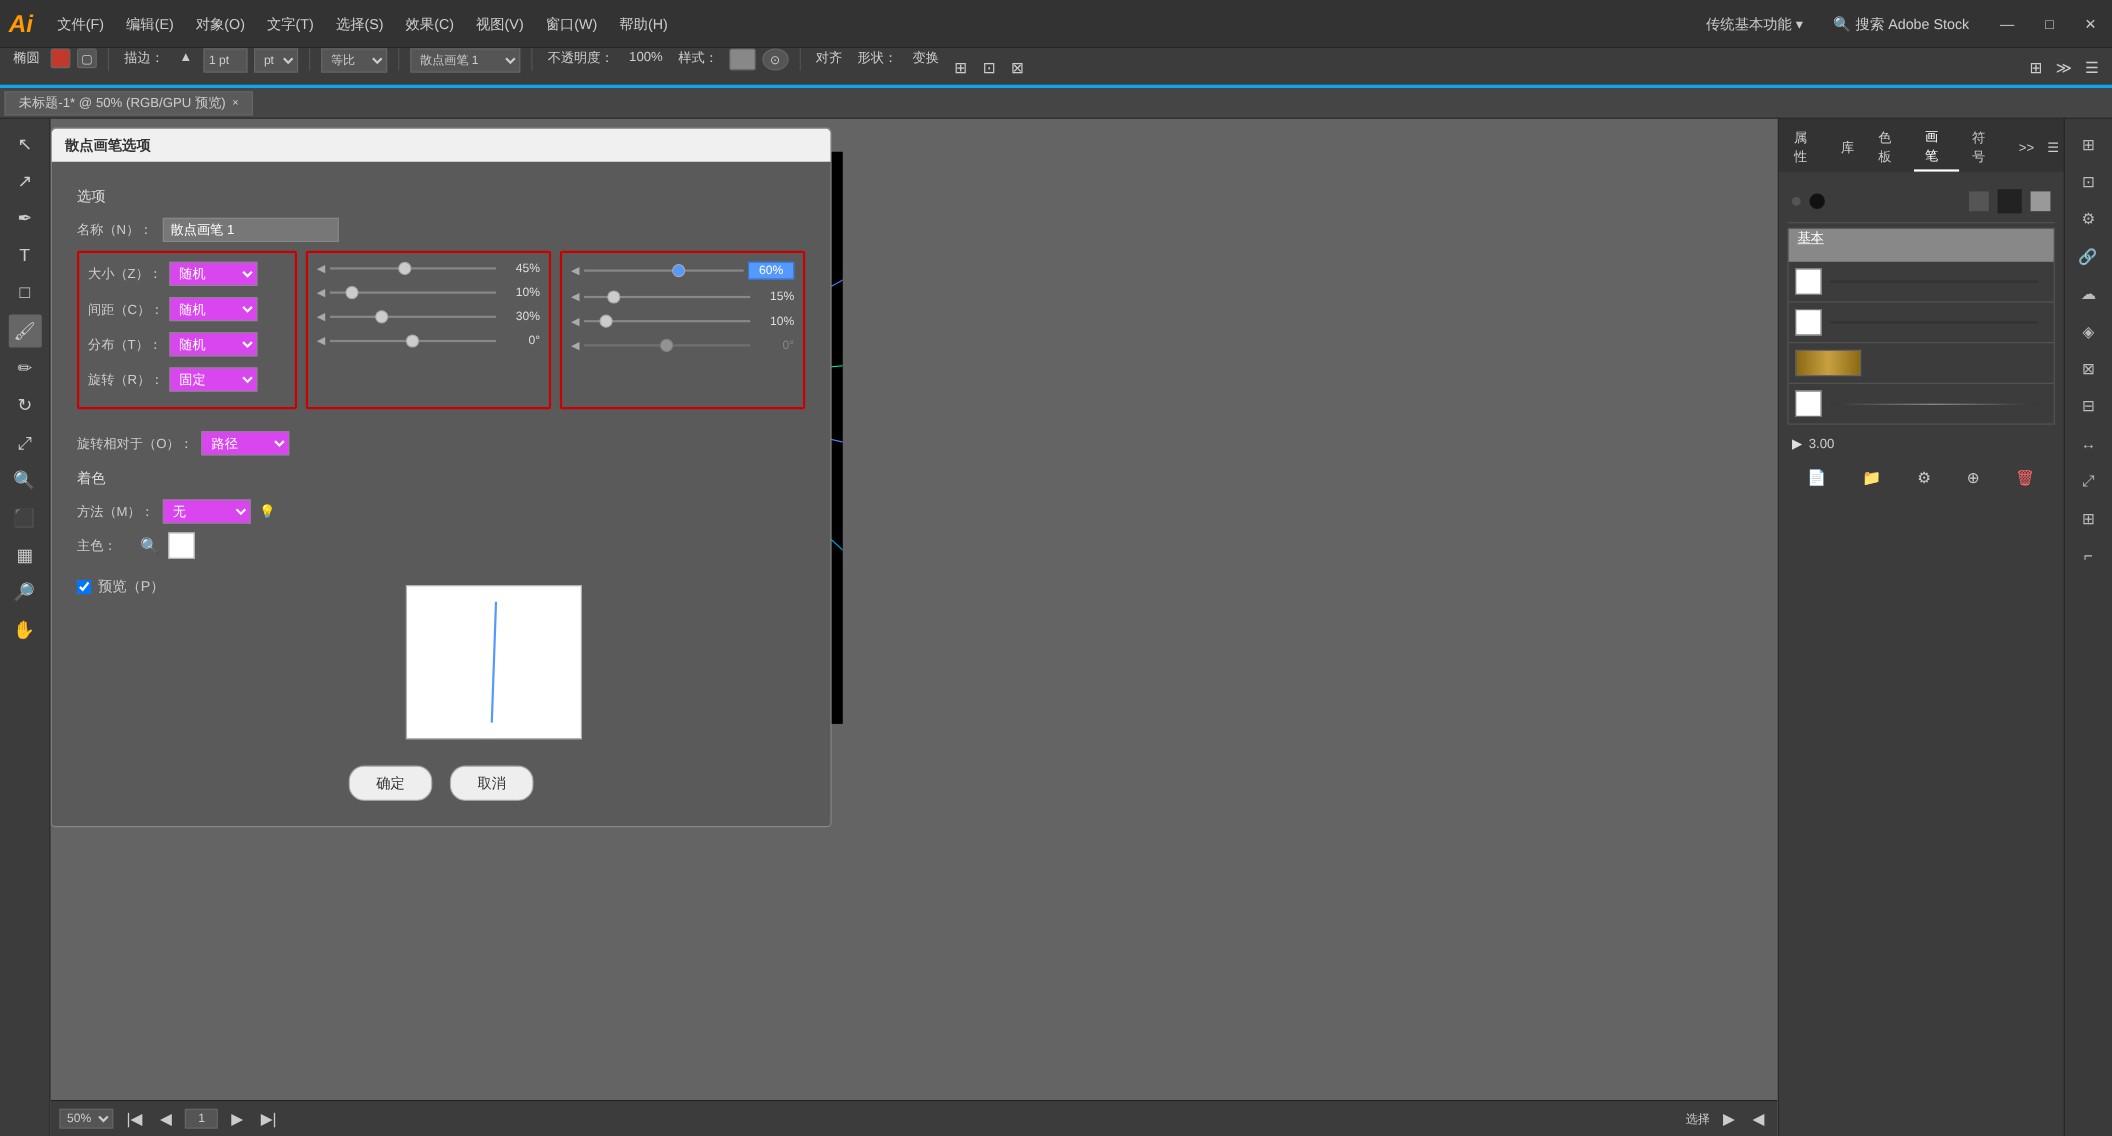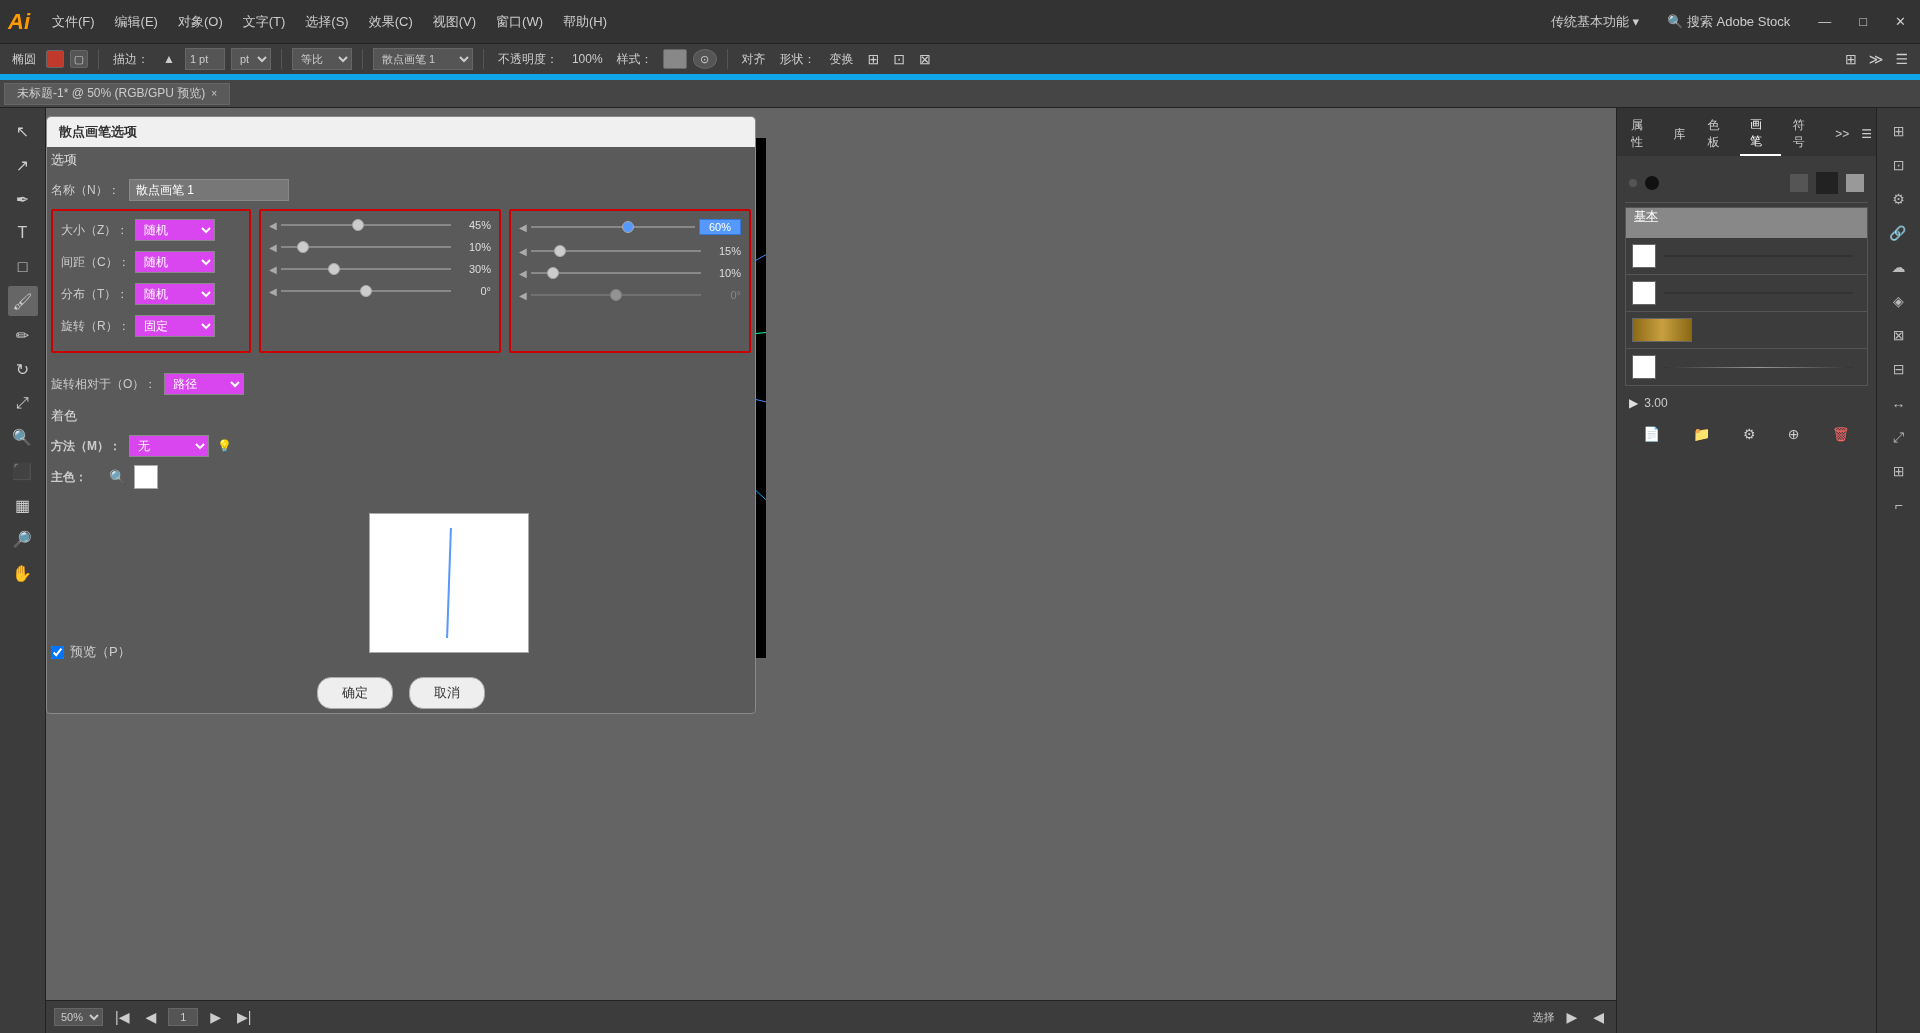--- a/index.html
+++ b/index.html
@@ -6,21 +6,21 @@
     body { font-family: 'Microsoft YaHei', Arial, sans-serif; font-size: 12px; background: #646464; color: #e0e0e0; width: 1920px; height: 1033px; overflow: hidden; }
 
     
     #menu-bar { background: #333; height: 44px; display: flex; align-items: center; padding: 0 8px; gap: 4px; border-bottom: 1px solid #222; }
     #menu-bar .app-logo { color: #ff9a00; font-size: 22px; font-weight: bold; font-style: italic; margin-right: 10px; }
     #menu-bar .menu-item { color: #ccc; padding: 4px 8px; cursor: pointer; font-size: 13px; }
     #menu-bar .right-controls { margin-left: auto; display: flex; align-items: center; gap: 16px; }
     #menu-bar .right-controls .ctrl-btn { color: #ccc; padding: 2px 6px; cursor: pointer; font-size: 13px; }
 
     
-    #toolbar { background: #3c3c3c; height: 36px; display: flex; align-items: center; padding: 0 8px; gap: 6px; border-bottom: 6px solid #0ea5e9; }
+    #toolbar { background: #3c3c3c; height: 36px; display: flex; padding: 0 8px; gap: 6px; border-bottom: 3px solid #0ea5e9; }
     .toolbar-label { color: #ccc; font-size: 12px; padding: 0 4px; }
     .toolbar-btn { background: #555; border: 1px solid #666; color: #ccc; padding: 2px 6px; cursor: pointer; font-size: 11px; border-radius: 2px; }
     .toolbar-select { background: #555; border: 1px solid #666; color: #ccc; padding: 1px 4px; font-size: 11px; height: 22px; }
     .toolbar-input { background: #555; border: 1px solid #666; color: #ccc; padding: 1px 4px; font-size: 11px; width: 40px; height: 22px; }
     .toolbar-divider { width: 1px; height: 20px; background: #555; margin: 0 4px; }
     .toolbar-icon-btn { background: none; border: none; color: #ccc; cursor: pointer; font-size: 14px; padding: 2px 4px; }
 
     
     #tab-bar { background: #454545; height: 28px; display: flex; align-items: center; padding: 0 4px; border-bottom: 1px solid #222; }
     .tab { background: #5a5a5a; border: 1px solid #666; color: #ccc; padding: 3px 12px; font-size: 12px; cursor: pointer; display: flex; align-items: center; gap: 6px; height: 22px; }
@@ -43,21 +43,21 @@
     #right-panel { width: 260px; background: #3c3c3c; border-left: 1px solid #222; display: flex; flex-direction: column; }
     #right-panel-tabs { display: flex; background: #333; padding: 4px 4px 0; gap: 2px; align-items: center; }
     .rpanel-tab { color: #ccc; font-size: 12px; padding: 4px 10px; cursor: pointer; }
     .rpanel-tab.active { color: #fff; border-bottom: 2px solid #fff; }
     #brush-panel { padding: 8px; flex: 1; }
 
     
     #dialog-overlay { position: absolute; top: 0; left: 0; right: 0; bottom: 0; z-index: 100; }
     #scatter-dialog { position: absolute; top: 8px; left: 0px; width: 710px; background: #5a5a5a; border: 1px solid #888; border-radius: 4px; z-index: 101; }
     #scatter-dialog .dialog-title-bar { background: #f0f0f0; color: #333; padding: 6px 12px; font-size: 13px; font-weight: bold; border-radius: 4px 4px 0 0; }
-    #scatter-dialog .dialog-body { padding: 4px; }
+    #scatter-dialog .dialog-body { padding: 23px; }
 
     .section-title { color: #ddd; font-size: 13px; margin-bottom: 10px; }
     .form-row { display: flex; align-items: center; margin-bottom: 8px; gap: 8px; }
     .form-label { color: #ccc; font-size: 12px; min-width: 70px; }
     .form-input { background: #777; border: 1px solid #888; color: #fff; padding: 2px 6px; font-size: 12px; width: 160px; height: 22px; }
     .form-select { background: #d946ef; border: 1px solid #888; color: #fff; padding: 1px 4px; font-size: 12px; height: 22px; }
     .slider-row { display: flex; align-items: center; margin-bottom: 6px; gap: 4px; }
     .slider-arrow { color: #aaa; font-size: 10px; cursor: pointer; }
     .slider-track { -webkit-appearance: none; appearance: none; height: 2px; background: #888; flex: 1; outline: none; cursor: pointer; }
     .slider-track::-webkit-slider-thumb { -webkit-appearance: none; width: 12px; height: 12px; border-radius: 50%; background: #ccc; cursor: pointer; border: 1px solid #aaa; }
@@ -65,21 +65,21 @@
     .slider-val { color: #ddd; font-size: 11px; min-width: 36px; text-align: right; }
     .slider-val-input { background: #5599ff; border: 1px solid #3377dd; color: #fff; font-size: 11px; width: 42px; padding: 1px 4px; text-align: center; }
 
     
     .rotation-row { display: flex; align-items: center; gap: 8px; margin-top: 4px; }
     .rotation-label { color: #ccc; font-size: 12px; }
 
     
     .color-section { margin-top: 12px; }
     .color-row { display: flex; align-items: center; gap: 8px; margin-bottom: 8px; }
-    .color-label { color: #ccc; font-size: 12px; min-width: 50px; font-weight: bold; }
+    .color-label { color: #ccc; font-size: 12px; min-width: 50px; }
     .color-swatch { width: 24px; height: 24px; background: #fff; border: 1px solid #aaa; cursor: pointer; }
 
     
     .preview-box { width: 160px; height: 140px; background: #fff; border: 1px solid #aaa; margin: 8px auto; position: relative; overflow: hidden; }
     .preview-line { position: absolute; left: 50%; top: 10%; width: 2px; height: 80%; background: linear-gradient(to bottom, #5599ff, #5599ff); transform: translateX(-50%) rotate(2deg); }
 
     
     .dialog-btn { background: #eee; border: 1px solid #aaa; color: #333; padding: 6px 24px; font-size: 13px; cursor: pointer; border-radius: 14px; }
 
     
@@ -312,21 +312,21 @@
               </select>
               <span style="color:#ccc;cursor:pointer;">💡</span>
             </div>
             <div class="color-row">
               <span class="color-label">主色：</span>
               <span style="cursor:pointer;color:#ccc;font-size:14px;">🔍</span>
               <div class="color-swatch"></div>
             </div>
           </div>
 
-          <div style="display:flex;align-items:flex-end;gap:16px;margin-top:8px;">
+          <div style="display:flex;align-items:flex-start;gap:16px;margin-top:8px;">
             <div style="display:flex;align-items:center;gap:6px;margin-top:8px;">
               <label class="checkbox-label">
                 <input type="checkbox" checked="" style="">
                 <span>预览（P）</span>
               </label>
             </div>
             <div style="flex:1;display:flex;justify-content:center;margin-top:8px;">
               <div class="preview-box">
                 <div class="preview-line"></div>
               </div>

